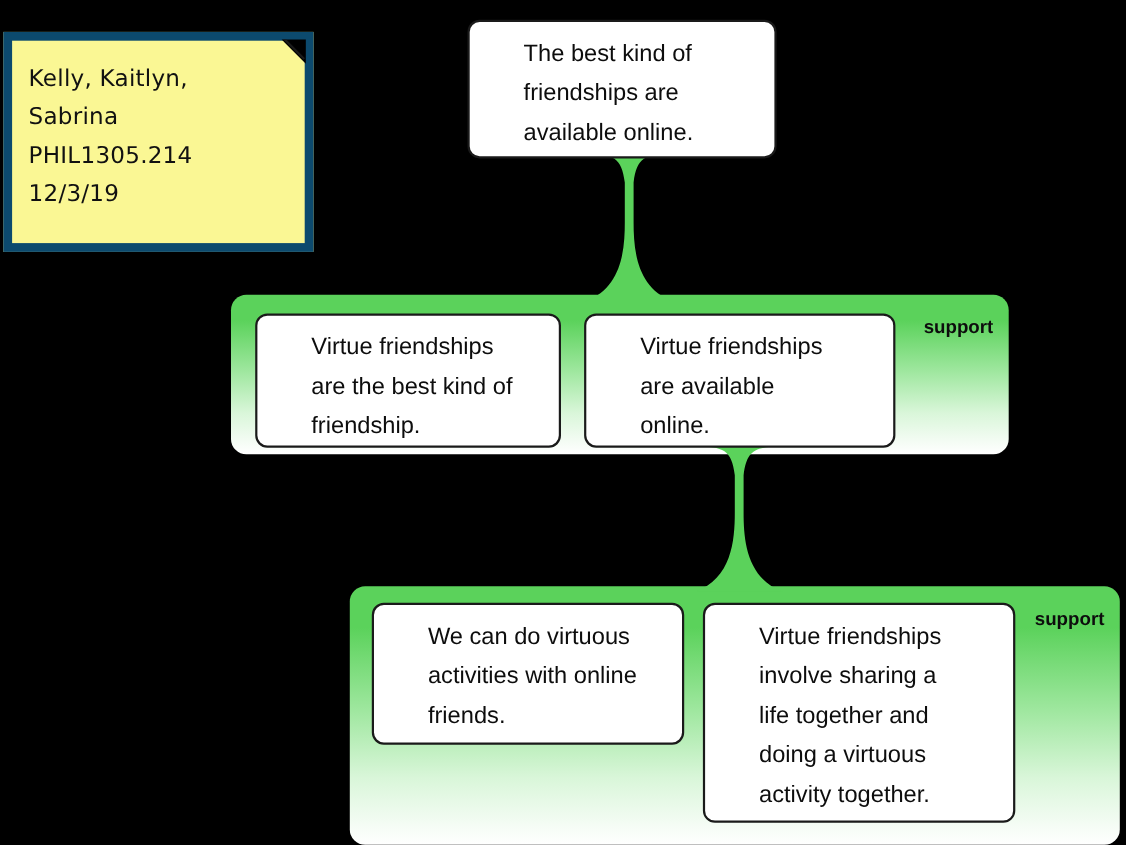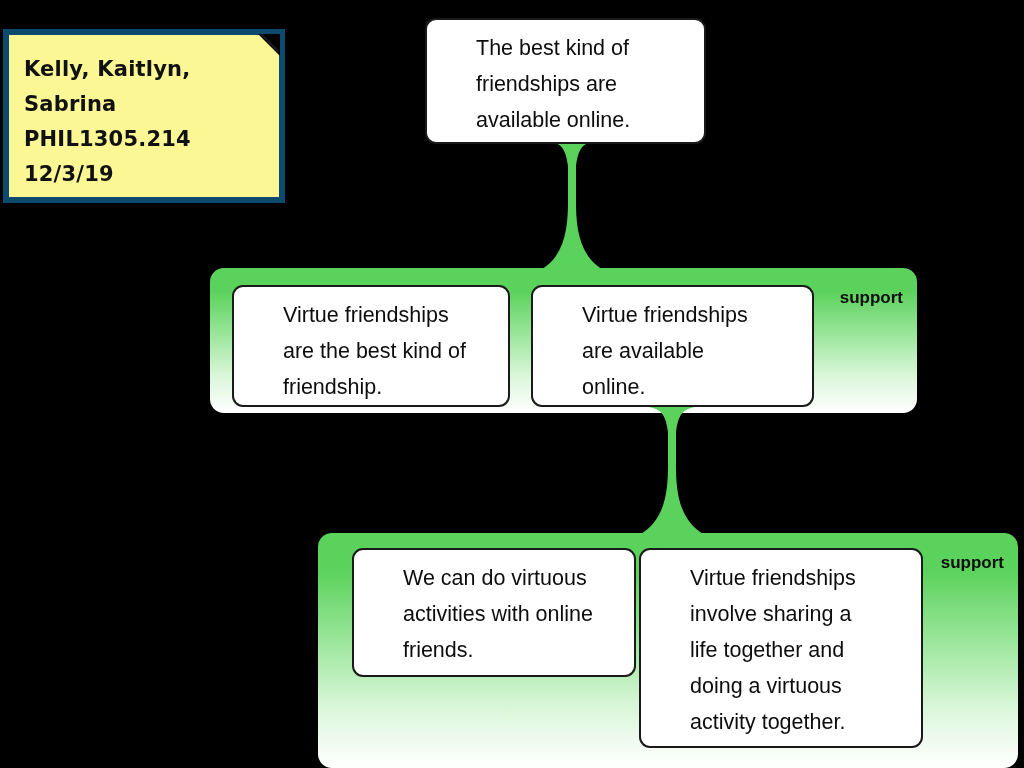--- a/index.html
+++ b/index.html
@@ -22,26 +22,25 @@
     height: 768px;
     background: #000000;
   }
 
   
   .sticky-note {
     position: absolute;
     left: 3px;
     top: 29px;
     width: 282px;
-    height: 174px;
+    height: 200px;
     background: #faf794;
-    border: 6px solid #0c4a6e;
+    border: 8px solid #0c4a6e;
     box-sizing: border-box;
     z-index: 5;
-    font-weight: bold;
   }
   .sticky-fold {
     position: absolute;
     right: -1px;
     top: -1px;
     width: 0;
     height: 0;
     border-left: 22px solid transparent;
     border-top: 22px solid #000000;
     z-index: 6;
@@ -169,21 +168,21 @@
 are the best kind of
 friendship.</div>
   </div>
 
   <div class="node-box" style="left:531px; top:285px; width:283px; height:122px;">
     <div class="node-text">Virtue friendships
 are available
 online.</div>
   </div>
 
-  <div class="node-box" style="left:352px; top:548px; width:284px; height:129px;">
+  <div class="node-box" style="left:338px; top:548px; width:284px; height:129px;">
     <div class="node-text">We can do virtuous
 activities with online
 friends.</div>
   </div>
 
   <div class="node-box" style="left:639px; top:548px; width:284px; height:200px;">
     <div class="node-text">Virtue friendships
 involve sharing a
 life together and
 doing a virtuous

